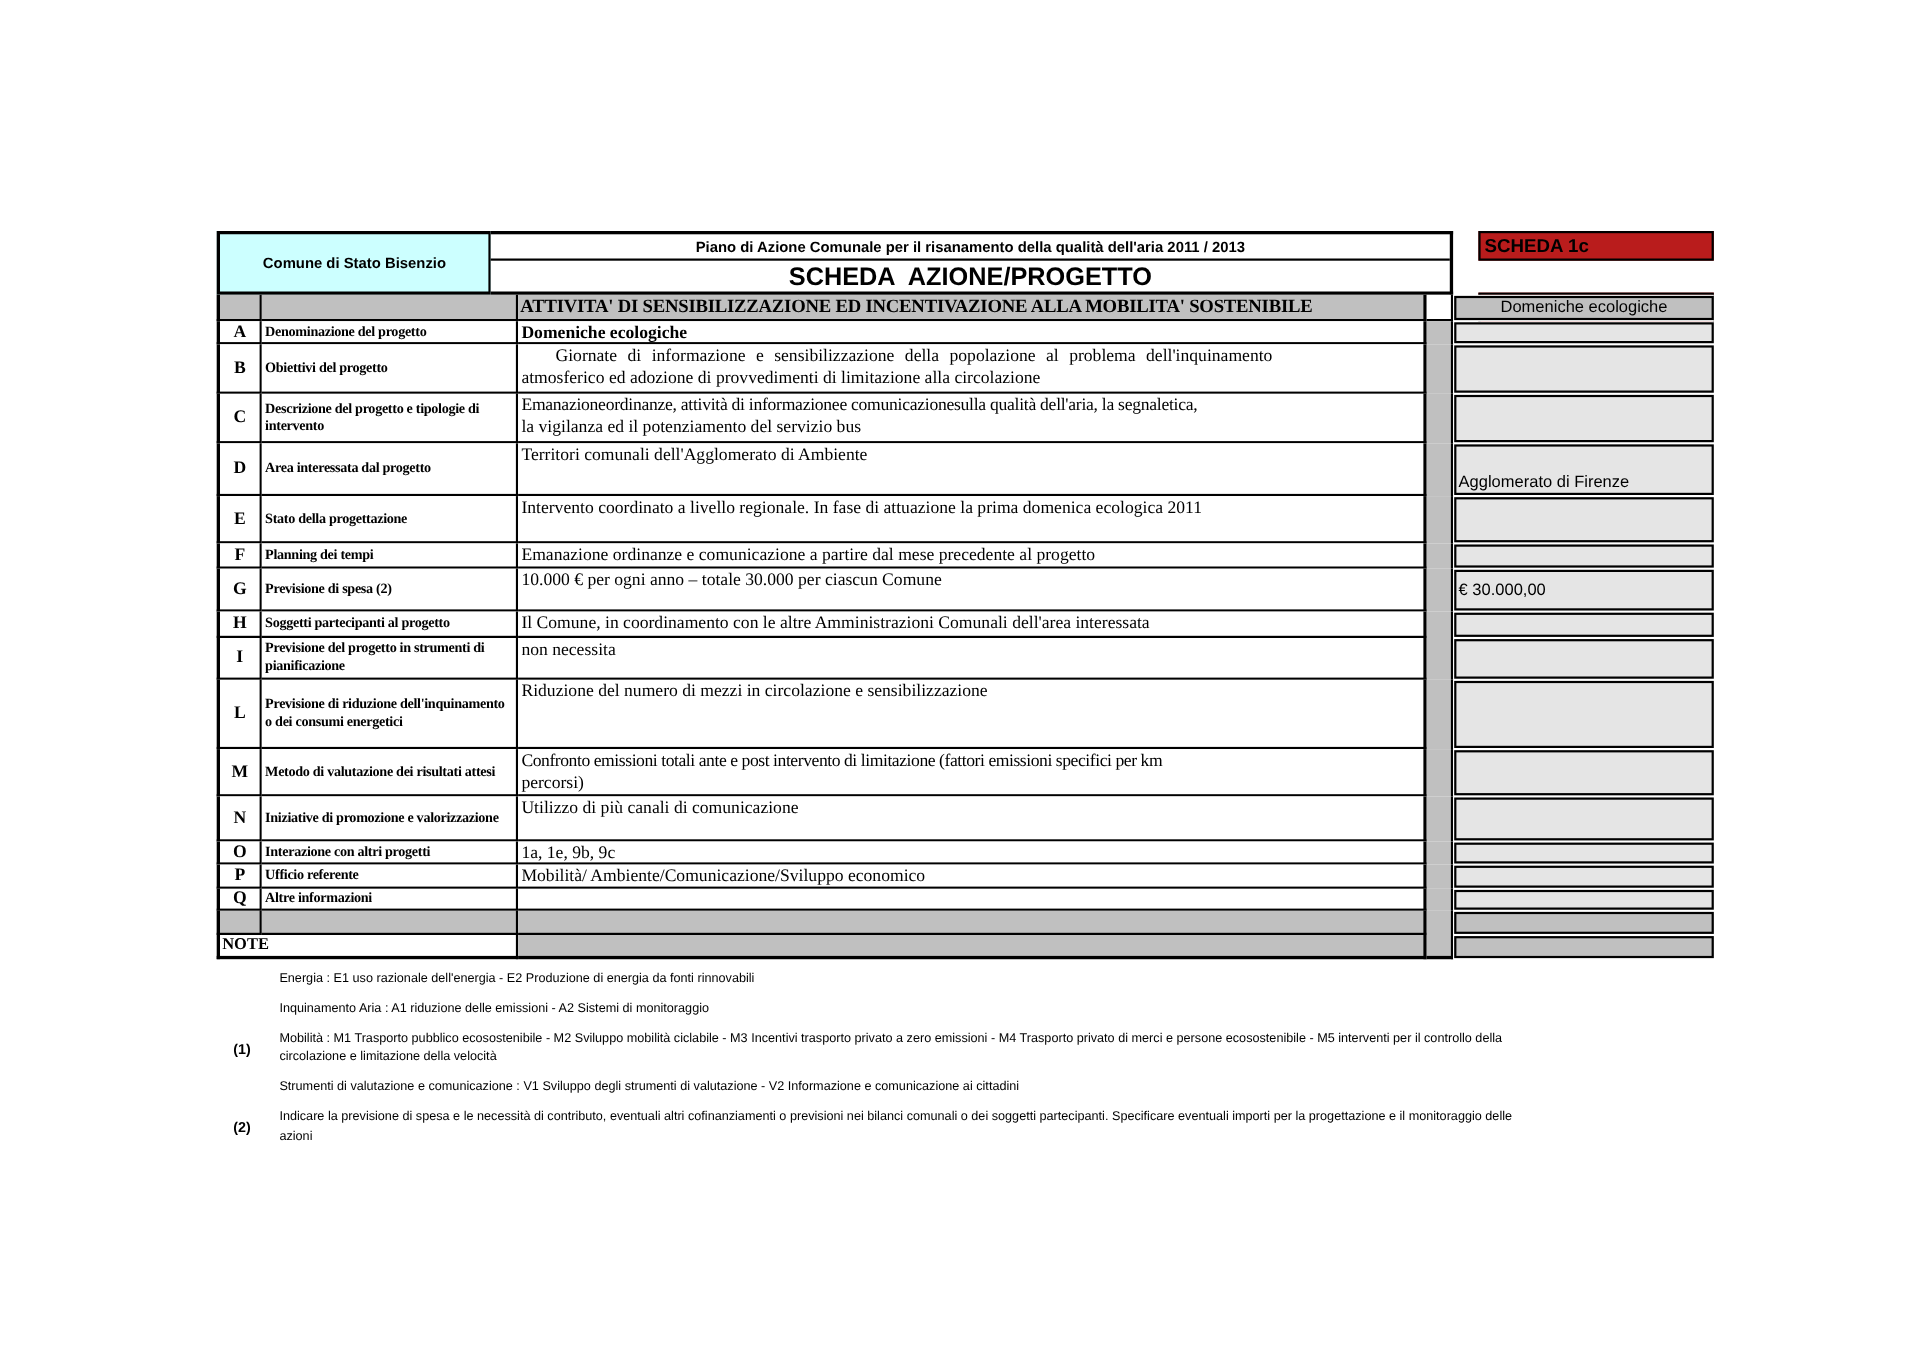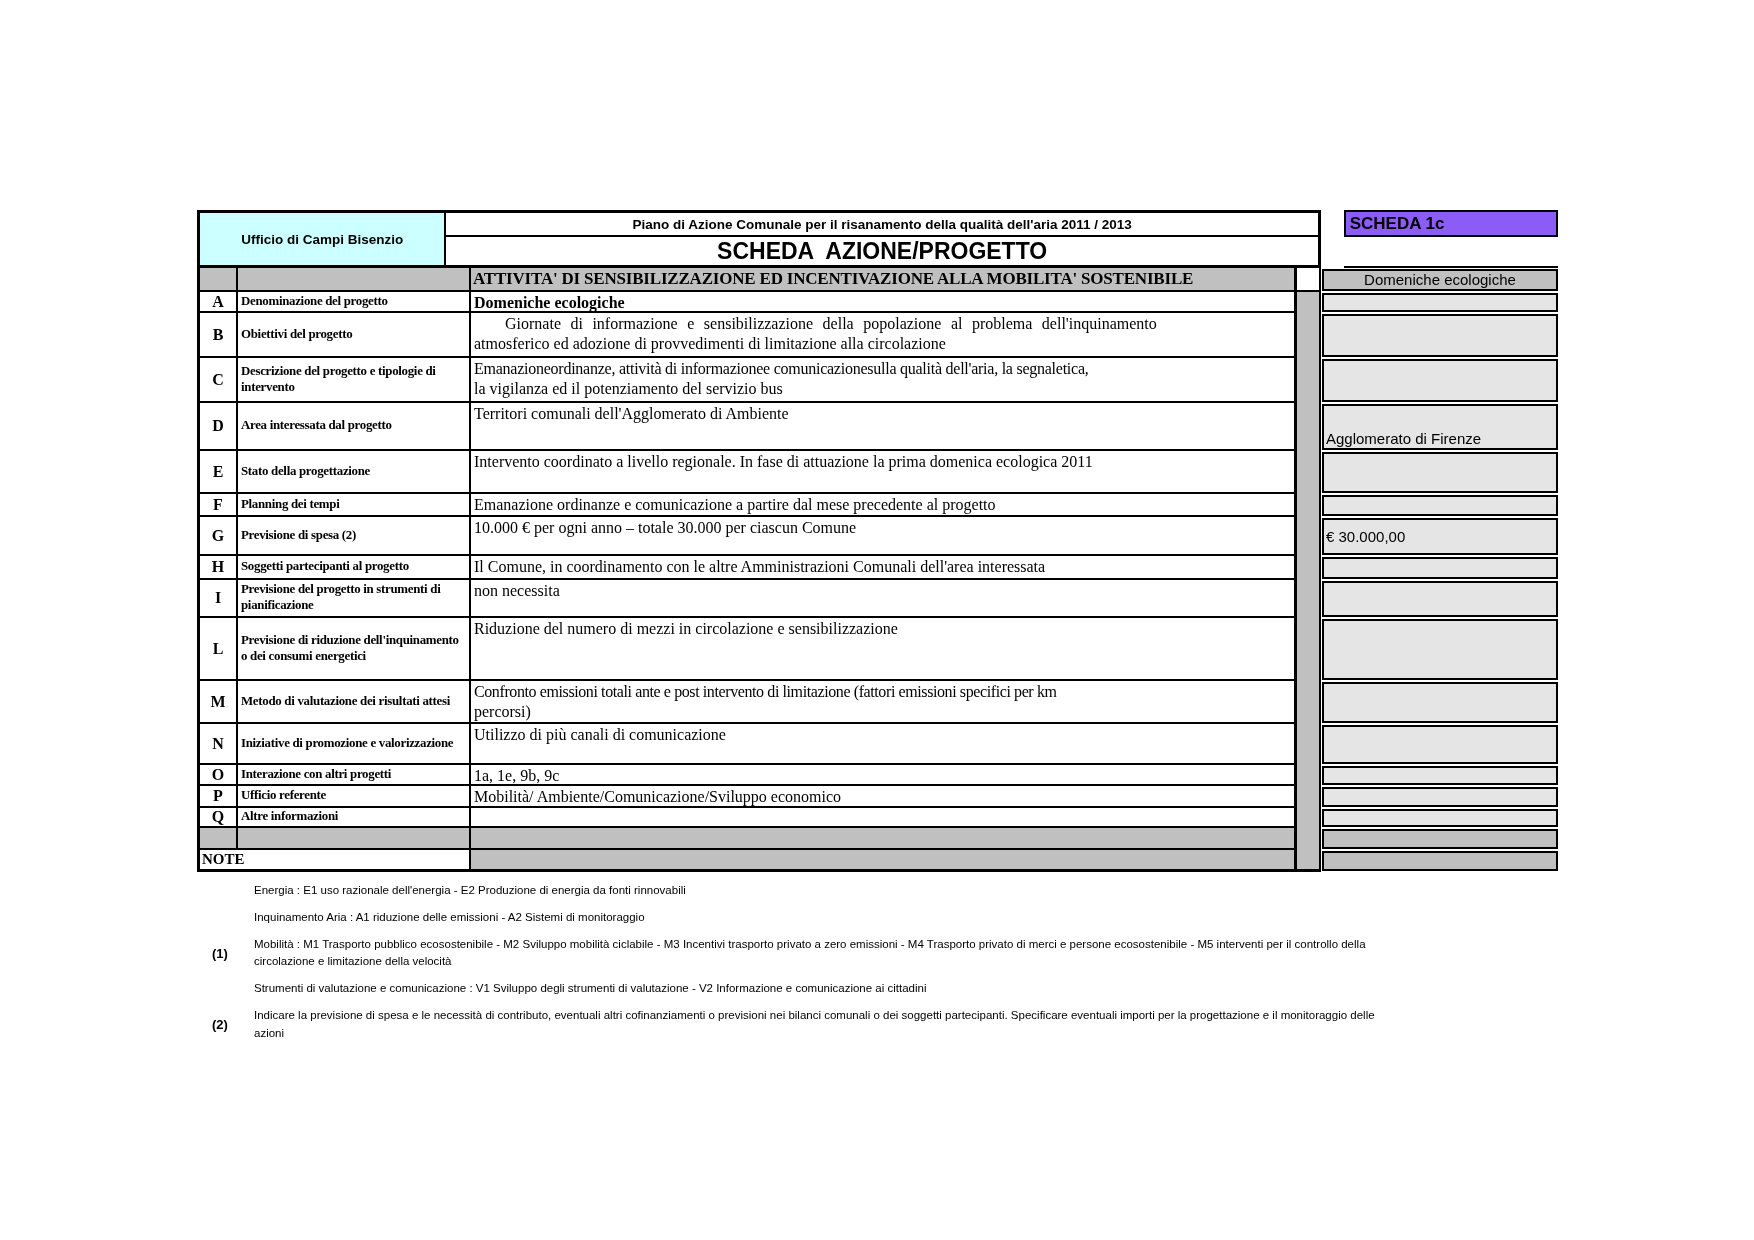--- a/index.html
+++ b/index.html
@@ -19,21 +19,21 @@
           border-top:3px solid #000; border-bottom:3px solid #000; border-right:3px solid #000;
           display:flex; flex-direction:column; }
   .hplan { box-sizing:border-box; height:24px; border-bottom:2px solid #000;
            display:flex; align-items:center; justify-content:center;
            font-weight:bold; font-size:13.5px; }
   .hsheet { flex:1; display:flex; align-items:center; justify-content:center;
             font-weight:bold; font-size:23px; white-space:pre; }
   .hsep { width:24px; }
   .hright { width:237px; position:relative; font-weight:bold; font-size:17px; }
   .hbox { position:absolute; left:1px; right:0; box-sizing:border-box;
-          border:2px solid #000; display:flex; align-items:center; padding-left:4px; background:#8b5cf6; }
+          border:2px solid #000; display:flex; align-items:center; padding-left:4px; background:#b91c1c; }
   .hbox1 { top:0; height:27px; }
   .hbox2 { top:44px; height:30px;margin-top:12px; }
   sup { font-size:10px; font-weight:bold; }
 
   
   .trow { display:flex; width:1361px; }
   .c { box-sizing:border-box; border-bottom:2px solid #000; overflow:hidden; background:#fff;font-family:Liberation Serif, serif; }
   .c-letter { width:41px; border-left:3px solid #000; border-right:2px solid #000;
               display:flex; align-items:center; justify-content:center;
               font-weight:bold; font-size:16px; }
@@ -75,21 +75,21 @@
   .fn-text { font-size:11.5px; line-height:1.55; }
 </style>
 </head>
 <body>
 
 <div class="page">
 
   <div class="sheet">
 
     <div class="hblock">
-      <div class="hcomune">Ufficio di Campi Bisenzio</div>
+      <div class="hcomune">Comune di Stato Bisenzio</div>
       <div class="hmid">
         <div class="hplan">Piano di Azione Comunale per il risanamento della qualità dell'aria 2011 / 2013</div>
         <div class="hsheet">SCHEDA  AZIONE/PROGETTO</div>
       </div>
       <div class="hsep"></div>
       <div class="hright">
         <div class="hbox hbox1">SCHEDA 1c</div>
         <div class="hbox hbox2">
             <span>Azione </span>
             <sup>(1)</sup>

